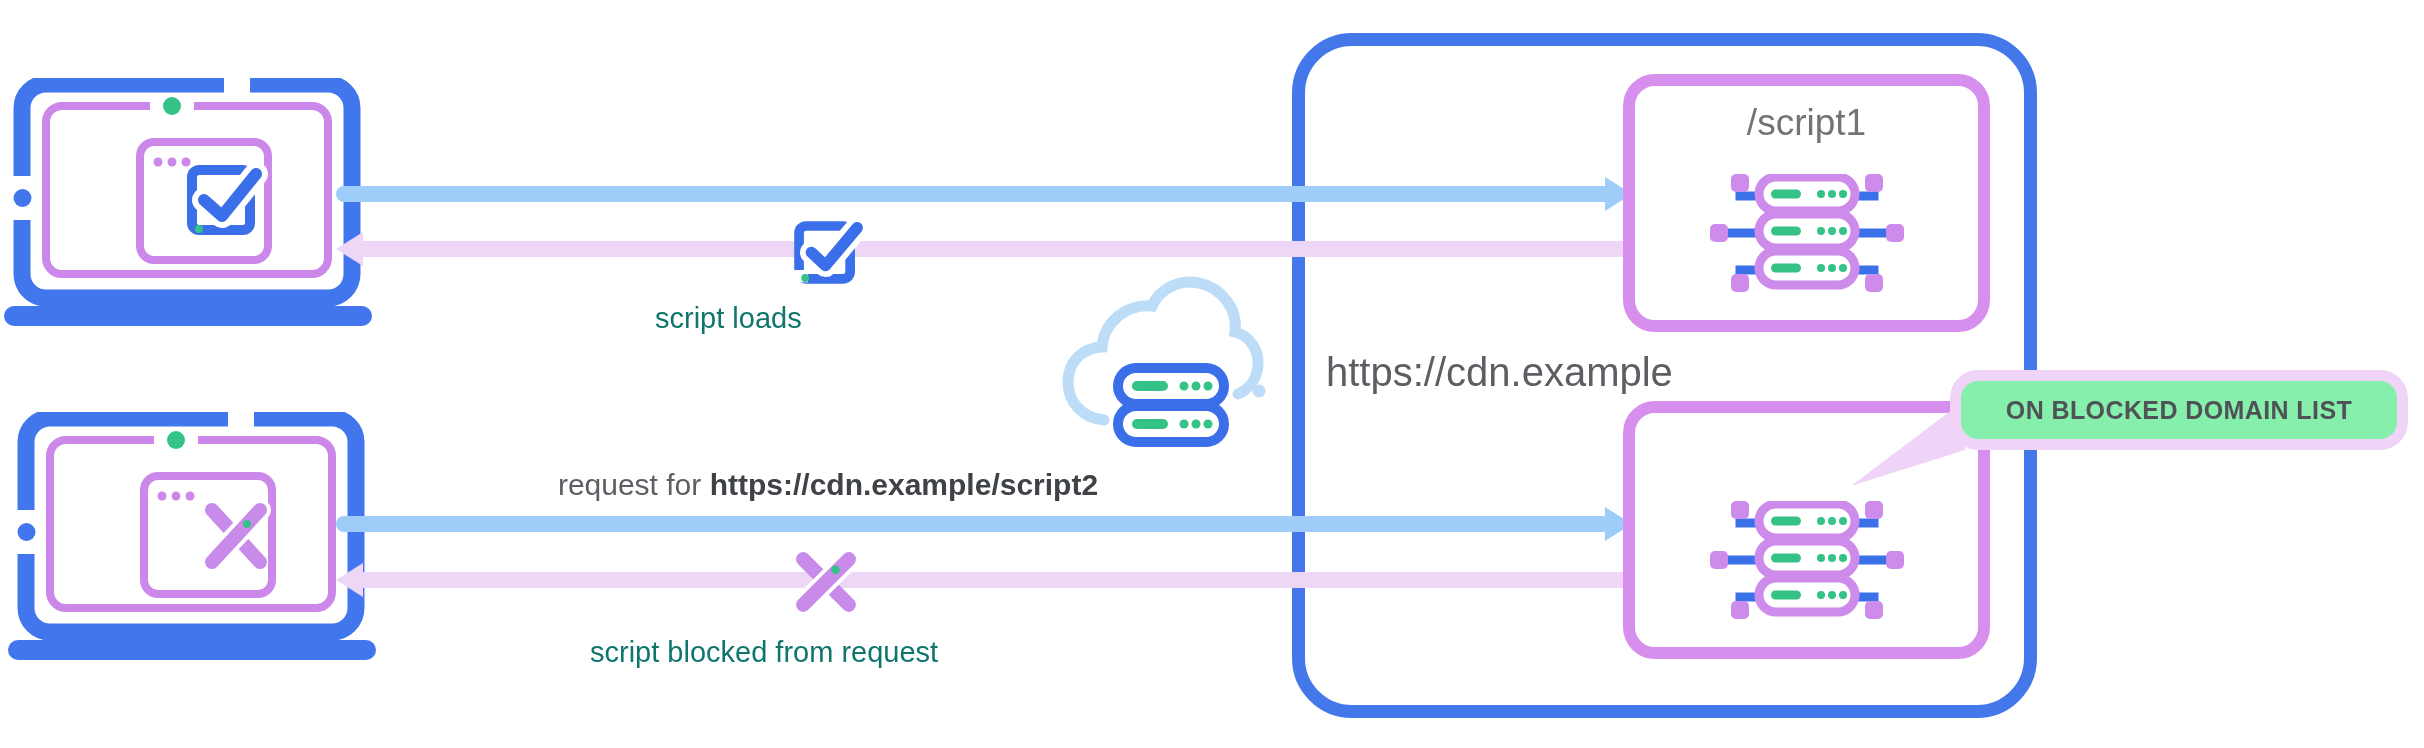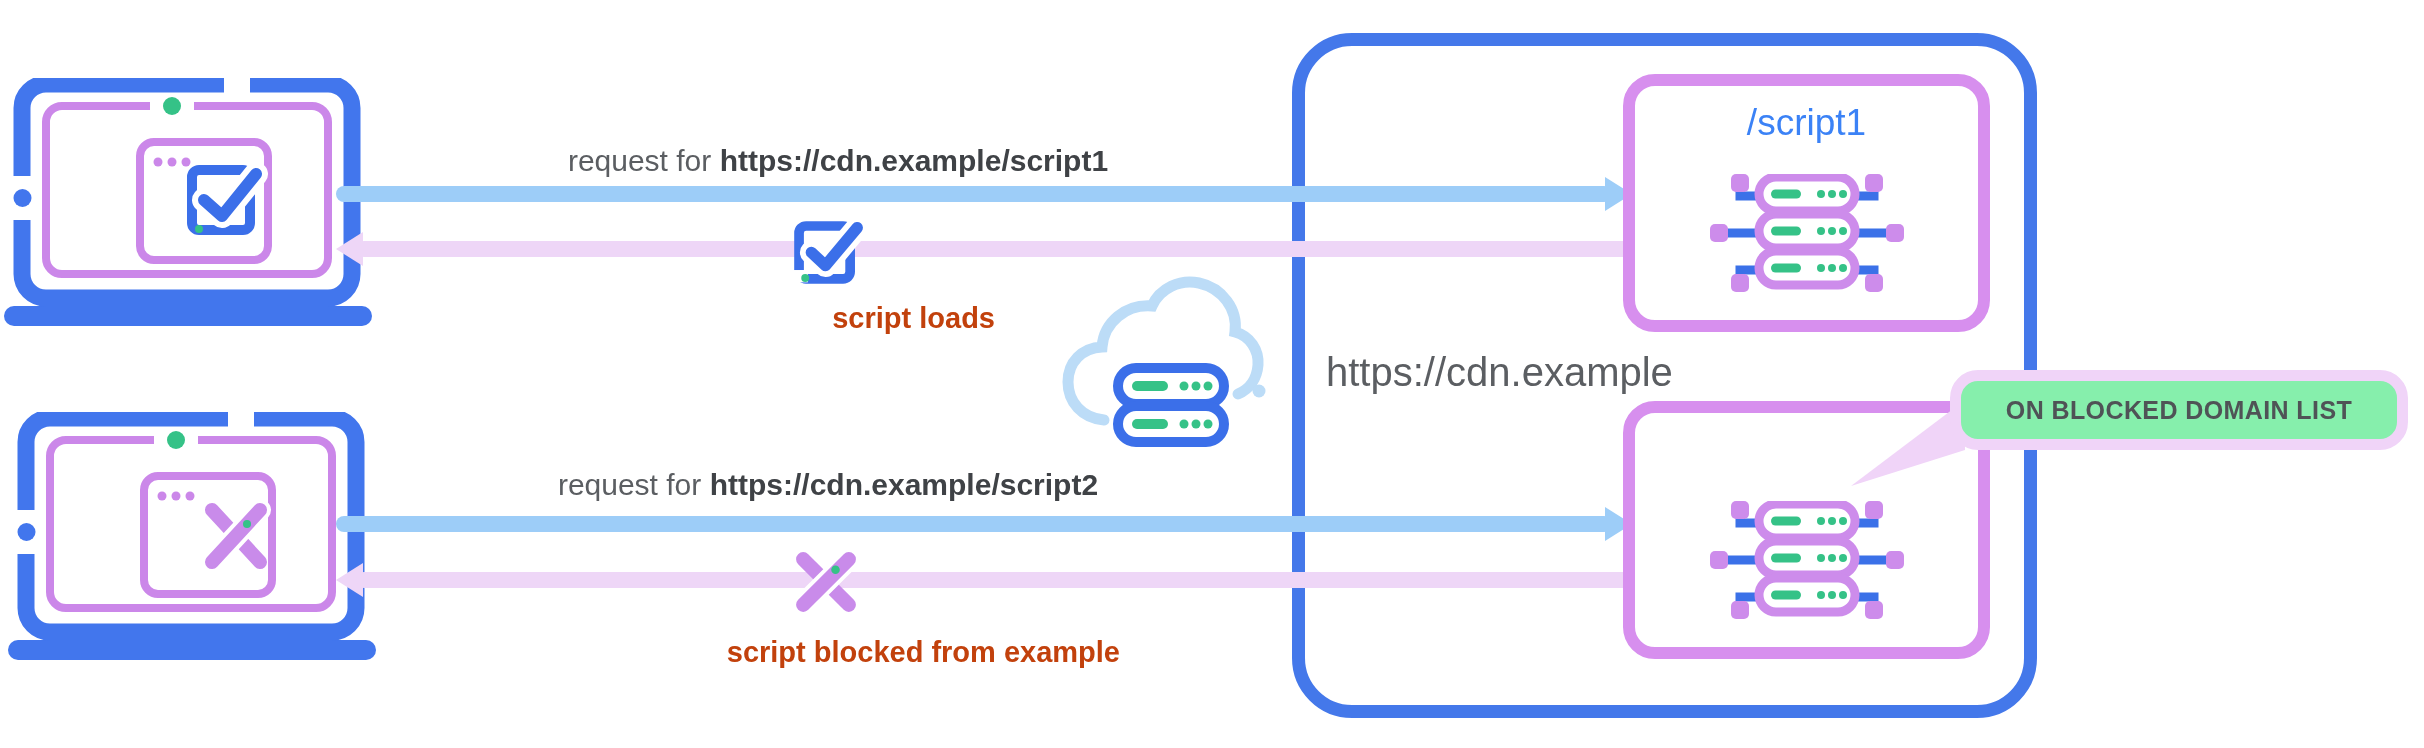--- a/index.html
+++ b/index.html
@@ -20,30 +20,30 @@
   .head.right{border-left:27px solid #9dcdf8;}
   .head.left{border-right:27px solid #eed6f7;}
 
   
   .reqtext{
     position:absolute;text-align:center;
     font-size:30px;color:#5b5e62;white-space:nowrap;
   }
   .reqtext b{color:#3f4246;font-weight:700;}
   .caption{
-    position:absolute;text-align:right;
-    font-size:29px;color:#c2410c;white-space:nowrap;font-weight:bold;
+    position:absolute;text-align:left;
+    font-size:29px;color:#0f766e;white-space:nowrap;
   }
   .cdn-domain{
     position:absolute;
     font-size:40px;color:#5b5e62;white-space:nowrap;text-align:center;
   }
   .endpoint-label{
     text-align:center;margin-top:16px;
-    font-size:37px;color:#3b82f6;
+    font-size:37px;color:#737373;
   }
 
   
   .cdn-box{
     position:absolute;left:1292px;top:33px;width:745px;height:685px;
     box-sizing:border-box;border:13px solid #4478ea;border-radius:60px;
     background:#ffffff;
   }
   .endpoint-box{
     position:absolute;width:367px;height:258px;
@@ -116,24 +116,20 @@
 
   <div class="head left" style="left:336px;top:232px"></div>
   <div class="band pink" style="left:356px;top:241px;width:1276px"></div>
 
   <div class="band blue" style="left:336px;top:516px;width:1276px"></div>
   <div class="head right" style="left:1605px;top:507px"></div>
 
   <div class="head left" style="left:336px;top:563px"></div>
   <div class="band pink" style="left:356px;top:572px;width:1276px"></div>
 
-  <div class="reqtext" style="left:478px;top:144px;width:720px">
-    <span>request for</span>
-    <b>https://cdn.example/script1</b>
-  </div>
 
   <svg class="abs" style="left:792px;top:208px" width="74" height="80" viewBox="0 0 84 90">
     <rect x="8" y="20" width="58" height="60" rx="8" fill="#ffffff" stroke="#3b6fe9" stroke-width="11"></rect>
     <path d="M22,50 L38,65 L74,22" fill="none" stroke="#ffffff" stroke-width="26" stroke-linecap="round" stroke-linejoin="round"></path>
     <path d="M22,50 L38,65 L74,22" fill="none" stroke="#3b6fe9" stroke-width="13" stroke-linecap="round" stroke-linejoin="round"></path>
     <rect x="2" y="70" width="16" height="14" fill="#ffffff"></rect>
     <circle cx="15" cy="79" r="4.5" fill="#35c287"></circle>
   </svg>
   <div class="caption" style="left:655px;top:302px;width:340px">script loads</div>
 
@@ -141,21 +137,21 @@
     <span>request for</span>
     <b>https://cdn.example/script2</b>
   </div>
 
   <svg class="abs" style="left:788px;top:544px" width="76" height="76" viewBox="0 0 80 80">
     <path d="M16,16 L64,64" fill="none" stroke="#c98bea" stroke-width="15" stroke-linecap="round"></path>
     <path d="M64,16 L16,64" fill="none" stroke="#ffffff" stroke-width="23" stroke-linecap="round"></path>
     <path d="M64,16 L16,64" fill="none" stroke="#c98bea" stroke-width="15" stroke-linecap="round"></path>
     <circle cx="50" cy="27" r="4.5" fill="#35c287"></circle>
   </svg>
-  <div class="caption" style="left:590px;top:636px;width:530px">script blocked from example</div>
+  <div class="caption" style="left:590px;top:636px;width:530px">script blocked from request</div>
 
   <svg class="abs" style="left:1062px;top:274px" width="205" height="185" viewBox="0 0 205 185">
     <path d="M42,146 C20,144 6,128 6,108 C6,88 20,74 40,73 C42,48 64,30 90,32 C98,14 118,5 137,9 C160,14 176,35 173,58 C188,62 197,76 196,91 C195,104 188,115 176,120" fill="none" stroke="#bcdcf7" stroke-width="11" stroke-linecap="round"></path>
     <circle cx="197" cy="117" r="6.5" fill="#bcdcf7"></circle>
     <rect x="56" y="94" width="106" height="36" rx="18" fill="#ffffff" stroke="#3b6fe9" stroke-width="10"></rect>
     <rect x="56" y="132" width="106" height="36" rx="18" fill="#ffffff" stroke="#3b6fe9" stroke-width="10"></rect>
     <rect x="70" y="107" width="36" height="10" rx="5" fill="#35c287"></rect>
     <rect x="70" y="145" width="36" height="10" rx="5" fill="#35c287"></rect>
     <circle cx="122" cy="112" r="4.5" fill="#35c287"></circle>
       <circle cx="134" cy="112" r="4.5" fill="#35c287"></circle>

